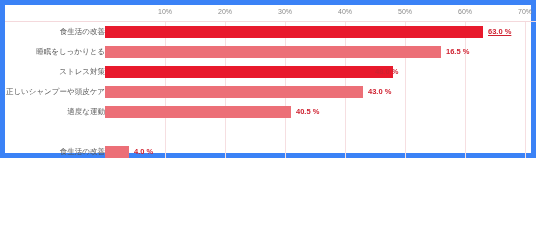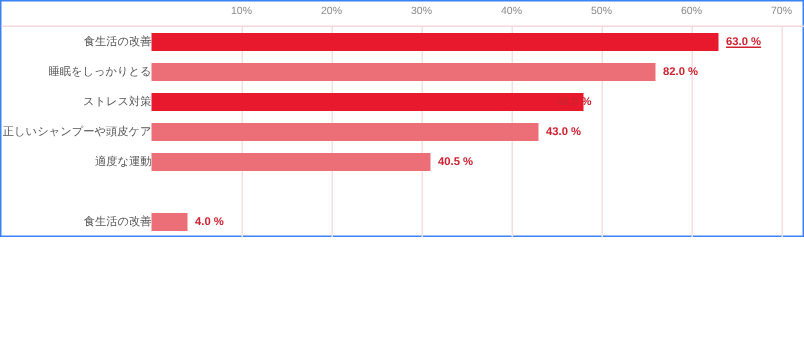--- a/index.html
+++ b/index.html
@@ -6,21 +6,21 @@
   body{
     width:536px;height:158px;
     background:#ffffff;
     font-family:"Liberation Sans","DejaVu Sans",sans-serif;
     overflow:hidden;
   }
   #chart-frame{
     position:relative;
     width:536px;height:158px;
     box-sizing:border-box;
-    border:1px solid #3b82f6;
+    border:5px solid #3b82f6;
     background:#ffffff;
   }
   
   #x-axis-labels{
     position:absolute;left:0;top:0;width:536px;height:16px;
   }
   .x-tick-label{
     position:absolute;top:3px;
     font-size:7px;color:#8a8a8a;
     transform:translateX(-50%);
@@ -97,21 +97,21 @@
     </div>
   <div id="rows">
       <div class="row" style="top: 0px;">
         <div class="row-label">食生活の改善</div>
         <div class="bar" style="width: 378px; background: rgb(232, 25, 44);"></div>
         <div class="bar-value" style="left: 483px; color: rgb(207, 33, 48); text-decoration: underline;">63.0 %</div>
       </div>
       <div class="row" style="top: 20px;">
         <div class="row-label">睡眠をしっかりとる</div>
         <div class="bar" style="width: 336px; background: rgb(236, 111, 119);"></div>
-        <div class="bar-value" style="left: 441px; color: rgb(207, 33, 48);">82.0 %</div>
+        <div class="bar-value" style="left: 441px; color: rgb(207, 33, 48);">16.5 %</div>
       </div>
       <div class="row" style="top: 40px;">
         <div class="row-label">ストレス対策</div>
         <div class="bar" style="width: 288px; background: rgb(232, 25, 44);"></div>
         <div class="bar-value" style="left: 370px; color: rgb(207, 33, 48);">48.0 %</div>
       </div>
       <div class="row" style="top: 60px;">
         <div class="row-label">正しいシャンプーや頭皮ケア</div>
         <div class="bar" style="width: 258px; background: rgb(236, 111, 119);"></div>
         <div class="bar-value" style="left: 363px; color: rgb(207, 33, 48);">43.0 %</div>

